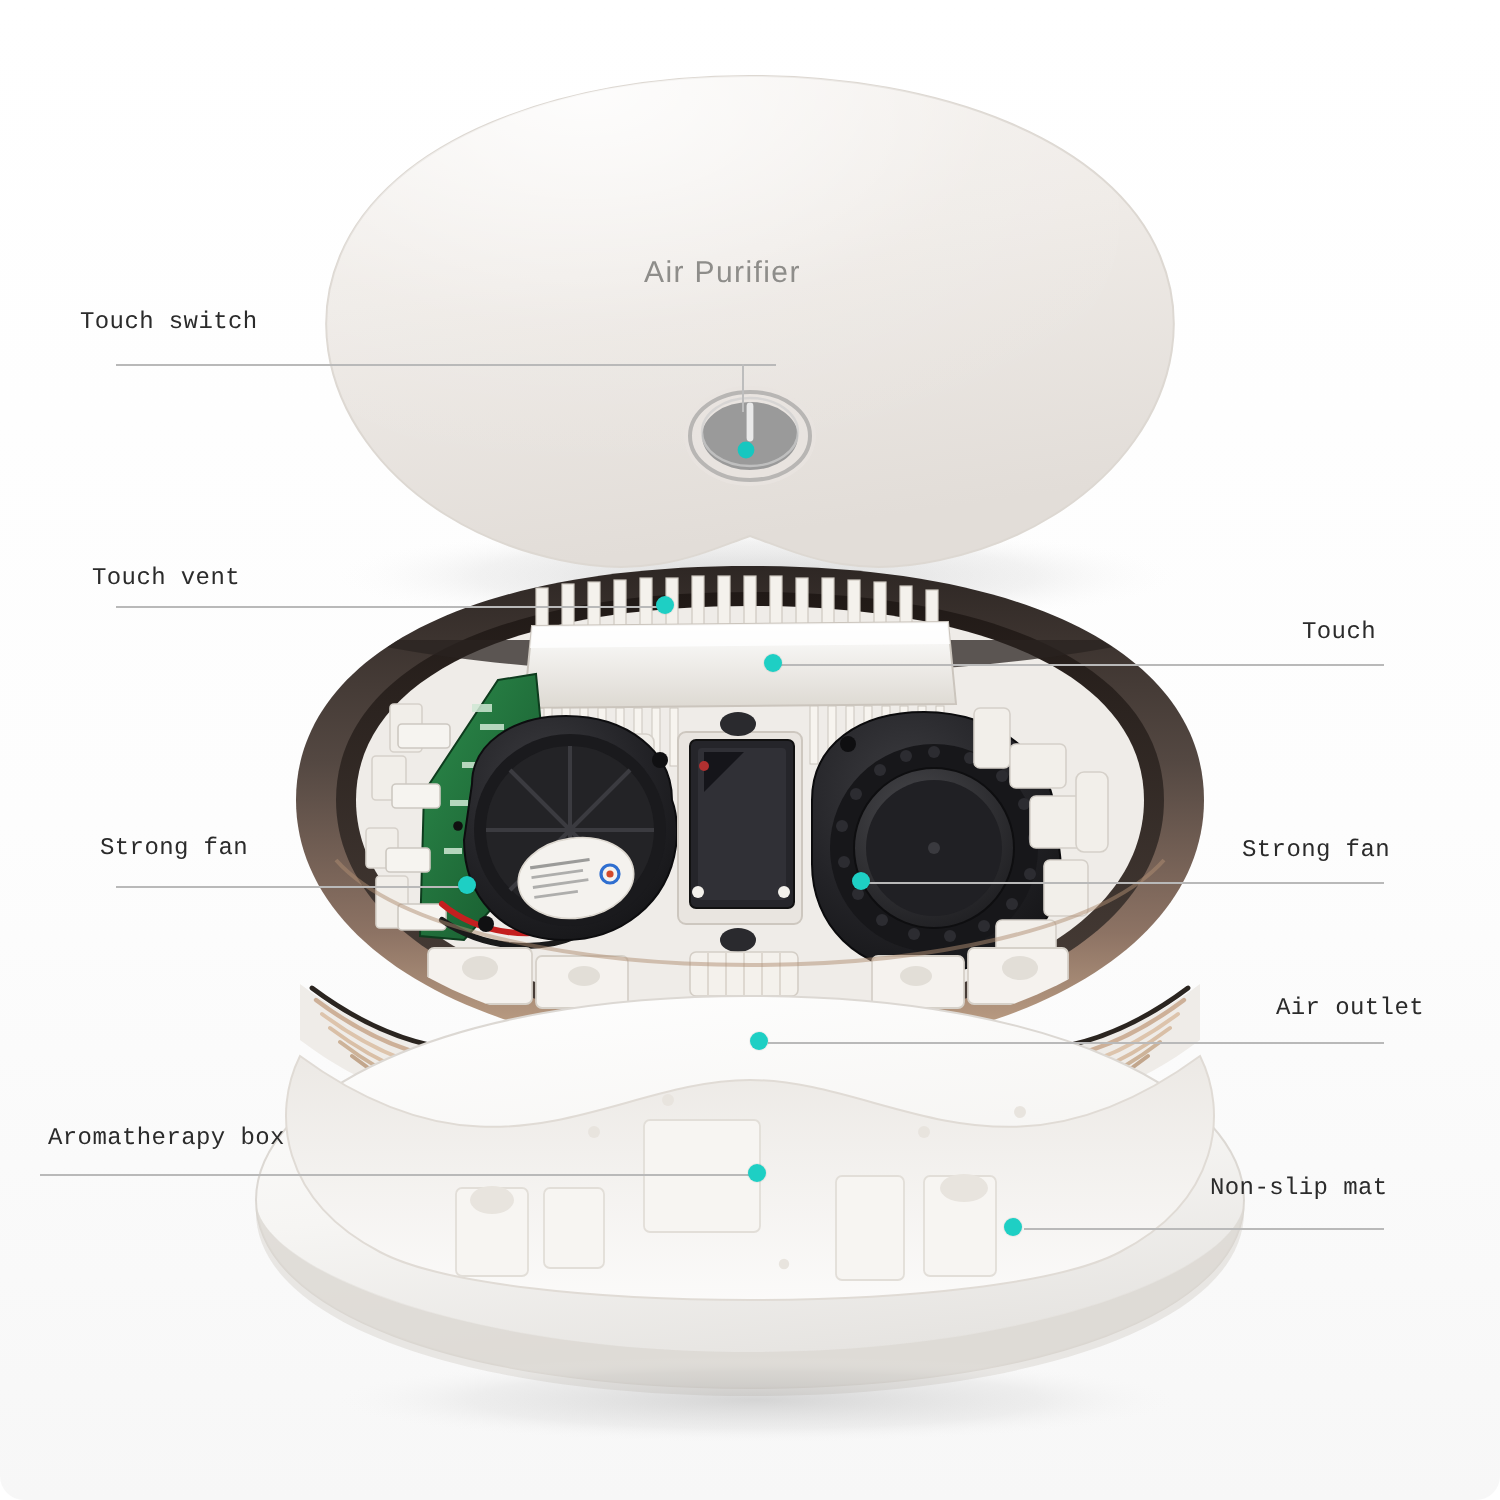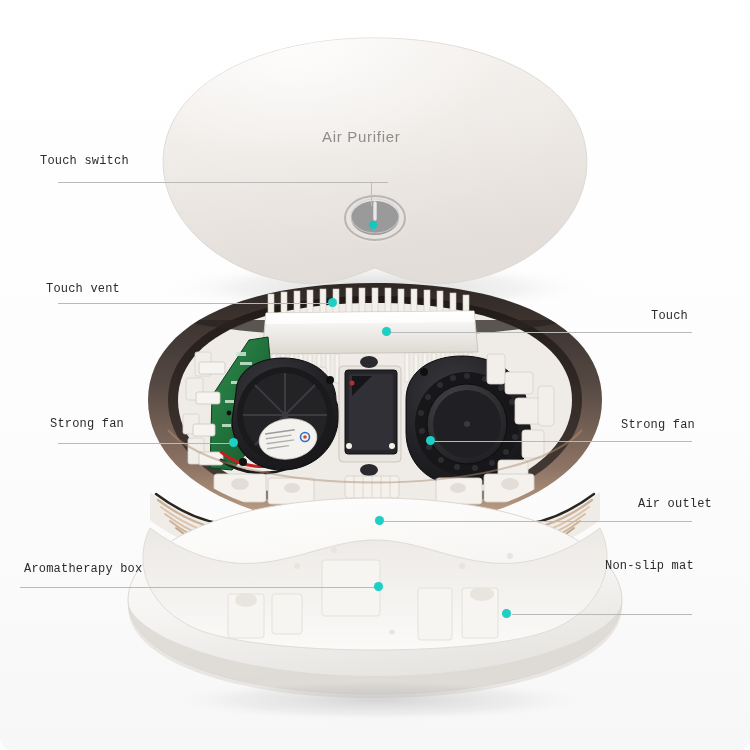--- a/index.html
+++ b/index.html
@@ -465,18 +465,18 @@
       <div class="dot" style="left: 229px; top: 438px; background: rgb(30, 207, 196);"></div>
       <div class="callout right" style="left: 621px; top: 419px;">Strong fan</div>
       <div class="rule" style="left: 434px; top: 441px; width: 258px;"></div>
       <div class="dot" style="left: 426px; top: 436px; background: rgb(30, 207, 196);"></div>
       <div class="callout right" style="left: 614px; top: 498px; margin-left: 24px;">Air outlet</div>
       <div class="rule" style="left: 384px; top: 521px; width: 308px;"></div>
       <div class="dot" style="left: 375px; top: 516px; background: rgb(30, 207, 196);"></div>
       <div class="callout left" style="left: 24px; top: 563px;">Aromatherapy box</div>
       <div class="rule" style="left: 20px; top: 587px; width: 355px;"></div>
       <div class="dot" style="left: 374px; top: 582px; background: rgb(30, 207, 196);"></div>
-      <div class="callout right" style="left: 605px; top: 560px;">Non-slip mat</div>
+      <div class="callout right" style="left: 605px; top: 588px;">Non-slip mat</div>
       <div class="rule" style="left: 512px; top: 614px; width: 180px;"></div>
       <div class="dot" style="left: 502px; top: 609px; background: rgb(30, 207, 196);"></div>
     </div>
 
 </div>
 
 </body></html>

